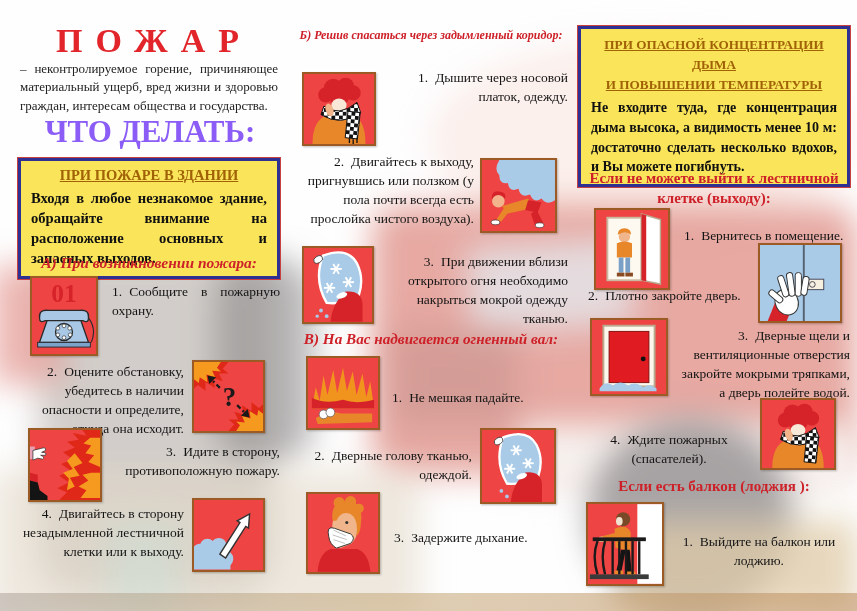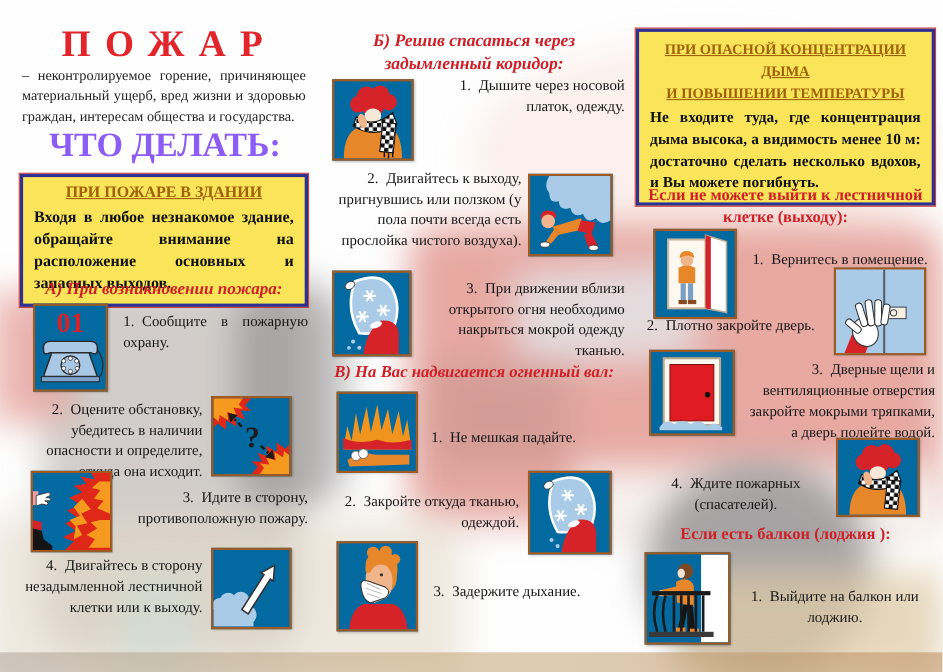--- a/index.html
+++ b/index.html
@@ -31,21 +31,21 @@
   .definition{position:absolute;font-size:13px;line-height:1.42;text-align:justify;color:#222;}
 
   .notebox{position:absolute;background:#f9e45a;border:3px solid #2e3192;outline:1px solid #c84040;
            box-sizing:border-box;padding:6px 10px 7px 10px;}
   .notebox .bt{color:#a16207;font-weight:bold;text-decoration:underline;text-align:center;font-size:14.5px;}
   .notebox .bb{margin-top:4px;font-weight:bold;font-size:14.6px;line-height:1.38;text-align:justify;color:#101010;}
   .dangerbox .bt{font-size:13.2px;line-height:1.5;}
   .dangerbox .bb{font-size:14px;line-height:1.4;}
 
   
-  .ibox{position:absolute;background:#0369a1;border:2px solid #9c5a24;box-sizing:border-box;
+  .ibox{position:absolute;background:#ef4444;border:2px solid #9c5a24;box-sizing:border-box;
         box-shadow:1px 1px 2px rgba(0,0,0,0.25);}
   .ibox.blue{background:#a9cbe8;}
   .ibox svg{display:block;width:100%;height:100%;}
 </style>
 </head>
 <body>
 
 <div id="poster">
 
   <div>
@@ -153,21 +153,21 @@
             <circle cx="6" cy="52" r="7"></circle>
           <rect x="0" y="56" width="38" height="16"></rect>
         </g>
         <polygon points="27,56 33,60 54,27 56.9,28.8 58,14 45.1,21.2 48,23" fill="#fff" stroke="#333" stroke-width="1.5"></polygon>
       </svg>
     </div>
   </div>
 
   <div class="col" id="col-mid">
 
-    <div class="h-red-it" style="left:0;top:28px;width:278px;font-size:16px;line-height:1.3;">Б) Решив спасаться через задымленный коридор:</div>
+    <div class="h-red-it" style="left:0;top:28px;width:278px;font-size:12px;line-height:1.3;">Б) Решив спасаться через задымленный коридор:</div>
 
     <div class="ibox" style="left:10px;top:72px;width:74px;height:74px;">
       <svg viewBox="0 0 72 74">
         <defs>
           <pattern id="chk1" width="8" height="8" patternUnits="userSpaceOnUse">
             <rect width="8" height="8" fill="#fff"></rect>
               <rect width="4" height="4" fill="#111"></rect>
               <rect x="4" y="4" width="4" height="4" fill="#111"></rect>
           </pattern>
         </defs>
@@ -252,21 +252,21 @@
         <path d="M8 62 Q20 53 34 57 L66 57 L66 66 L10 68 Z" fill="#e8862a"></path>
         <circle cx="16" cy="58" r="4.5" fill="#fff" stroke="#555" stroke-width="0.7"></circle>
         <circle cx="23" cy="56" r="4.5" fill="#fff" stroke="#555" stroke-width="0.7"></circle>
       </svg>
     </div>
     <div class="t" style="left:100px;top:388px;width:170px;">
       <span class="num">1.</span><span>Не мешкая падайте.</span>
     </div>
 
     <div class="t right" style="left:0;top:446px;width:180px;">
-      <span class="num">2.</span><span>Закройте откуда тканью, одеждой.</span>
+      <span class="num">2.</span><span>Дверные голову тканью, одеждой.</span>
     </div>
     <div class="ibox" style="left:188px;top:428px;width:76px;height:76px;">
       <svg viewBox="0 0 72 78">
         <path d="M20 8 Q46 -2 56 16 Q64 32 58 50 Q44 60 24 58 Q10 34 20 8 Z" fill="#a9cbe8" stroke="#fff" stroke-width="2.5"></path>
         <ellipse cx="15" cy="12" rx="5" ry="3.5" fill="#fff" stroke="#333" stroke-width="0.8" transform="rotate(-30 15 12)"></ellipse>
         <path d="M44 46 Q60 44 62 58 L62 78 L28 78 Q30 58 44 46 Z" fill="#d6232a"></path>
         <ellipse cx="40" cy="50" rx="6" ry="3" fill="#fff" transform="rotate(-20 40 50)"></ellipse>
         <g stroke="#fff" stroke-width="2">
           <g transform="translate(34,22)">
               <line x1="-6" y1="0" x2="6" y2="0"></line>

